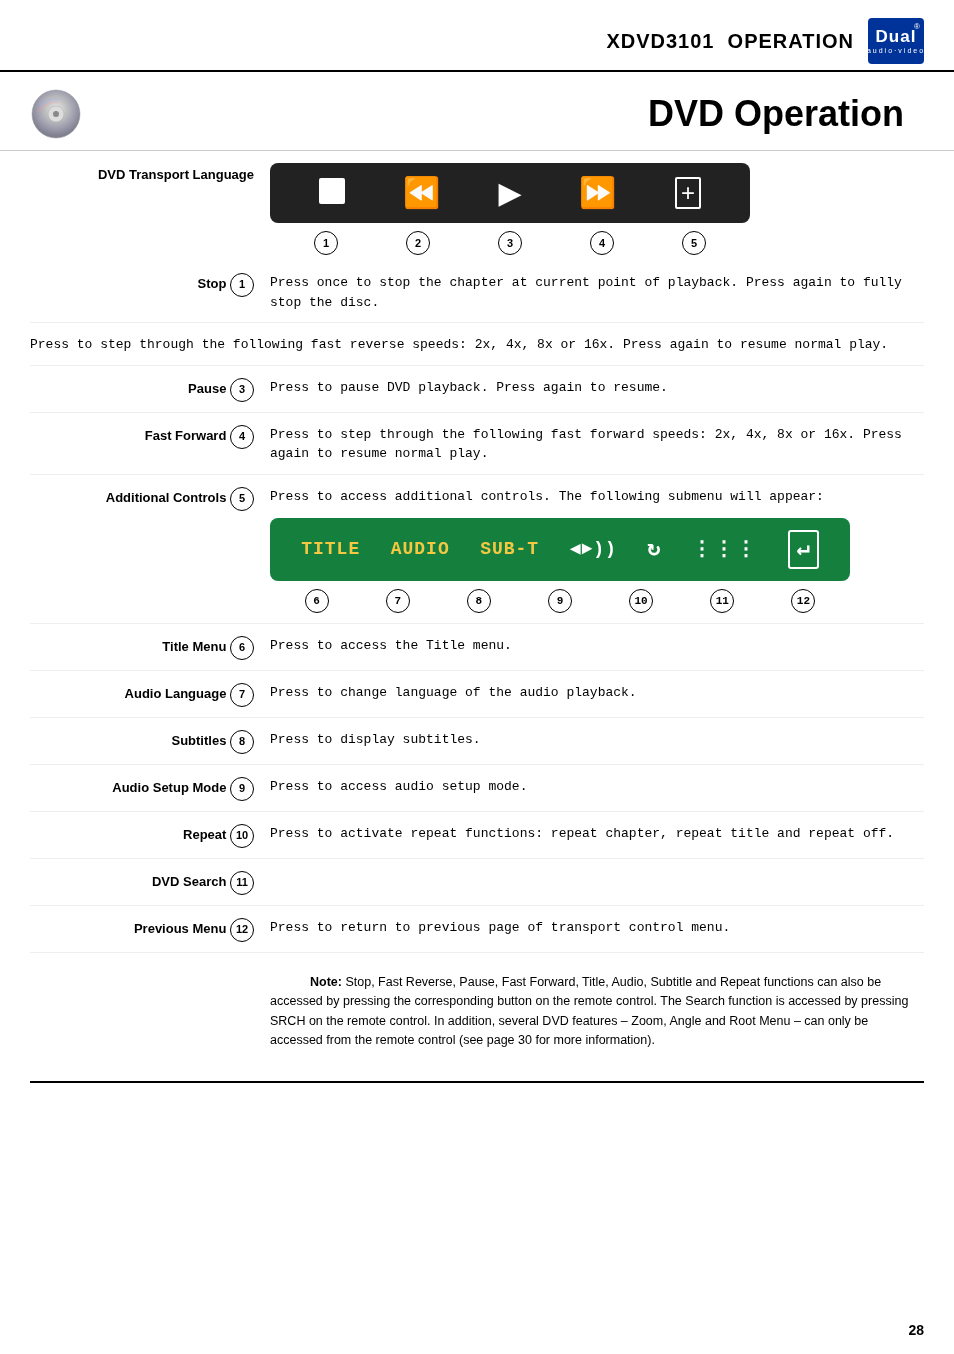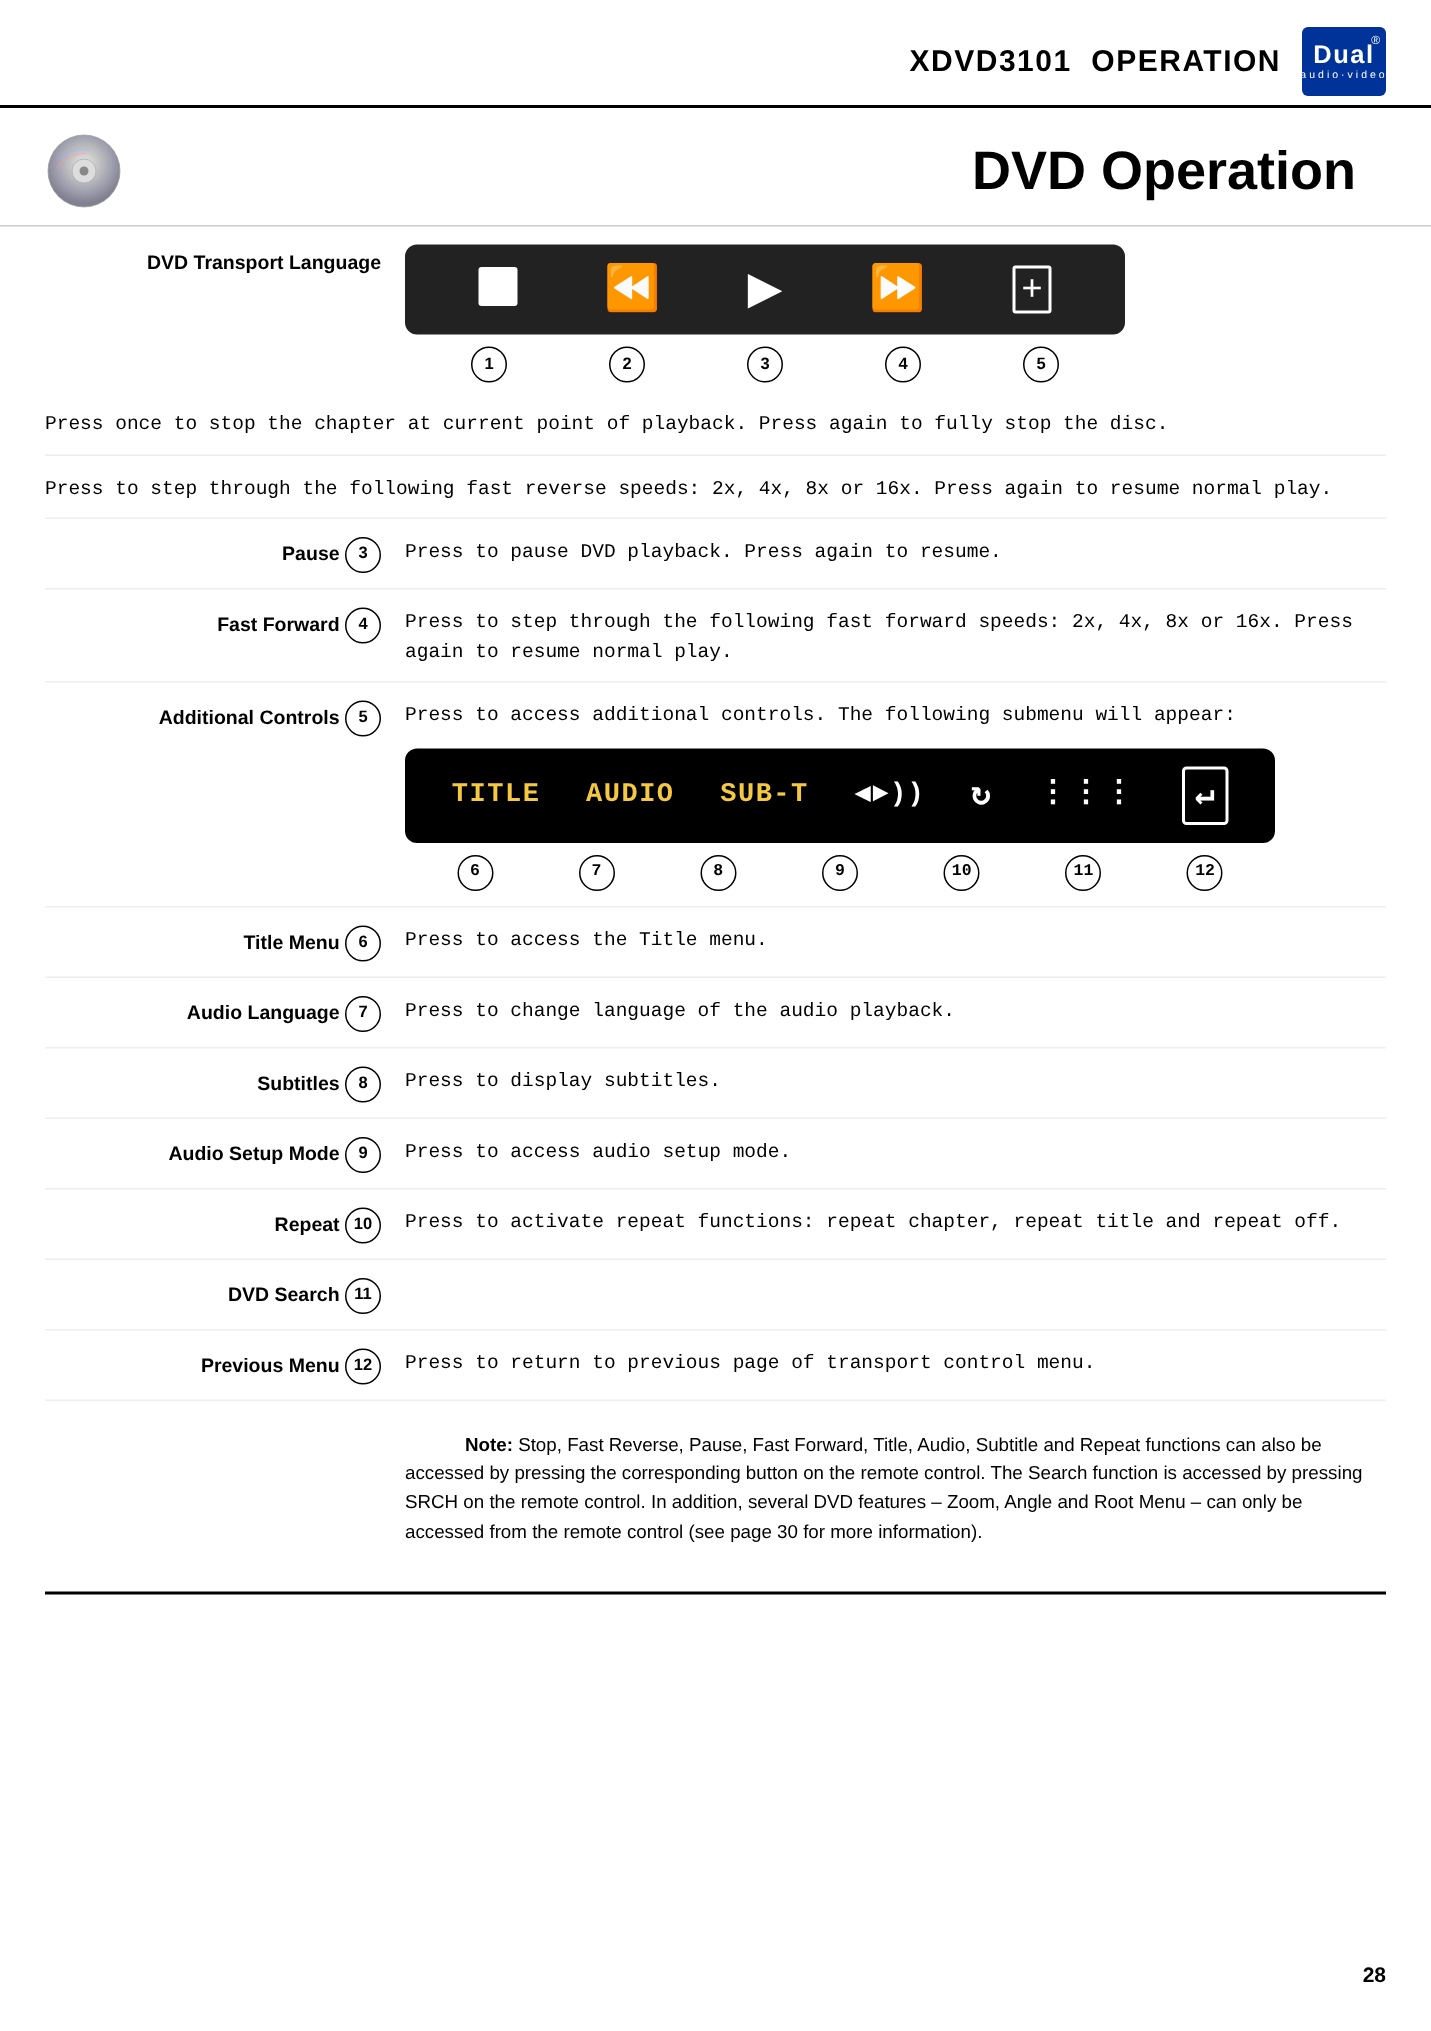--- a/index.html
+++ b/index.html
@@ -161,21 +161,21 @@
       border: 1.5px solid #000;
       display: flex;
       align-items: center;
       justify-content: center;
       font-size: 11px;
       font-weight: bold;
     }
 
     
     .submenu-panel {
-      background: #000000;
+      background: #15803d;
       border-radius: 8px;
       padding: 12px 16px;
       display: flex;
       align-items: center;
       justify-content: space-around;
       max-width: 580px;
       margin-bottom: 8px;
     }
     .submenu-item {
       color: #f5c842;
@@ -197,21 +197,21 @@
     
     .note-section {
       padding: 12px 0 0 0;
       font-size: 12.5px;
       line-height: 1.55;
     }
 
     
     .page-number {
       position: absolute;
-      bottom: 30px;
+      bottom: 16px;
       right: 30px;
       font-size: 14px;
       font-weight: bold;
     }
 
     .bold { font-weight: bold; padding-left: 40px; }
   </style>
 </head>
 <body>
 
@@ -275,20 +275,23 @@
         <div class="circle-num">1</div>
         <div class="circle-num">2</div>
         <div class="circle-num">3</div>
         <div class="circle-num">4</div>
         <div class="circle-num">5</div>
       </div>
     </div>
   </div>
 
   <div class="control-row">
+    <div class="control-label">
+      Stop <span class="circle-num" style="display:inline-flex; vertical-align:middle;">1</span>
+    </div>
     <div class="control-desc">Press once to stop the chapter at current point of playback. Press again to fully stop the disc.</div>
   </div>
 
   <div class="control-row">
     <div class="control-desc">Press to step through the following fast reverse speeds: 2x, 4x, 8x or 16x. Press again to resume normal play.</div>
   </div>
 
   <div class="control-row">
     <div class="control-label">
       Pause <span class="circle-num" style="display:inline-flex; vertical-align:middle;">3</span>

